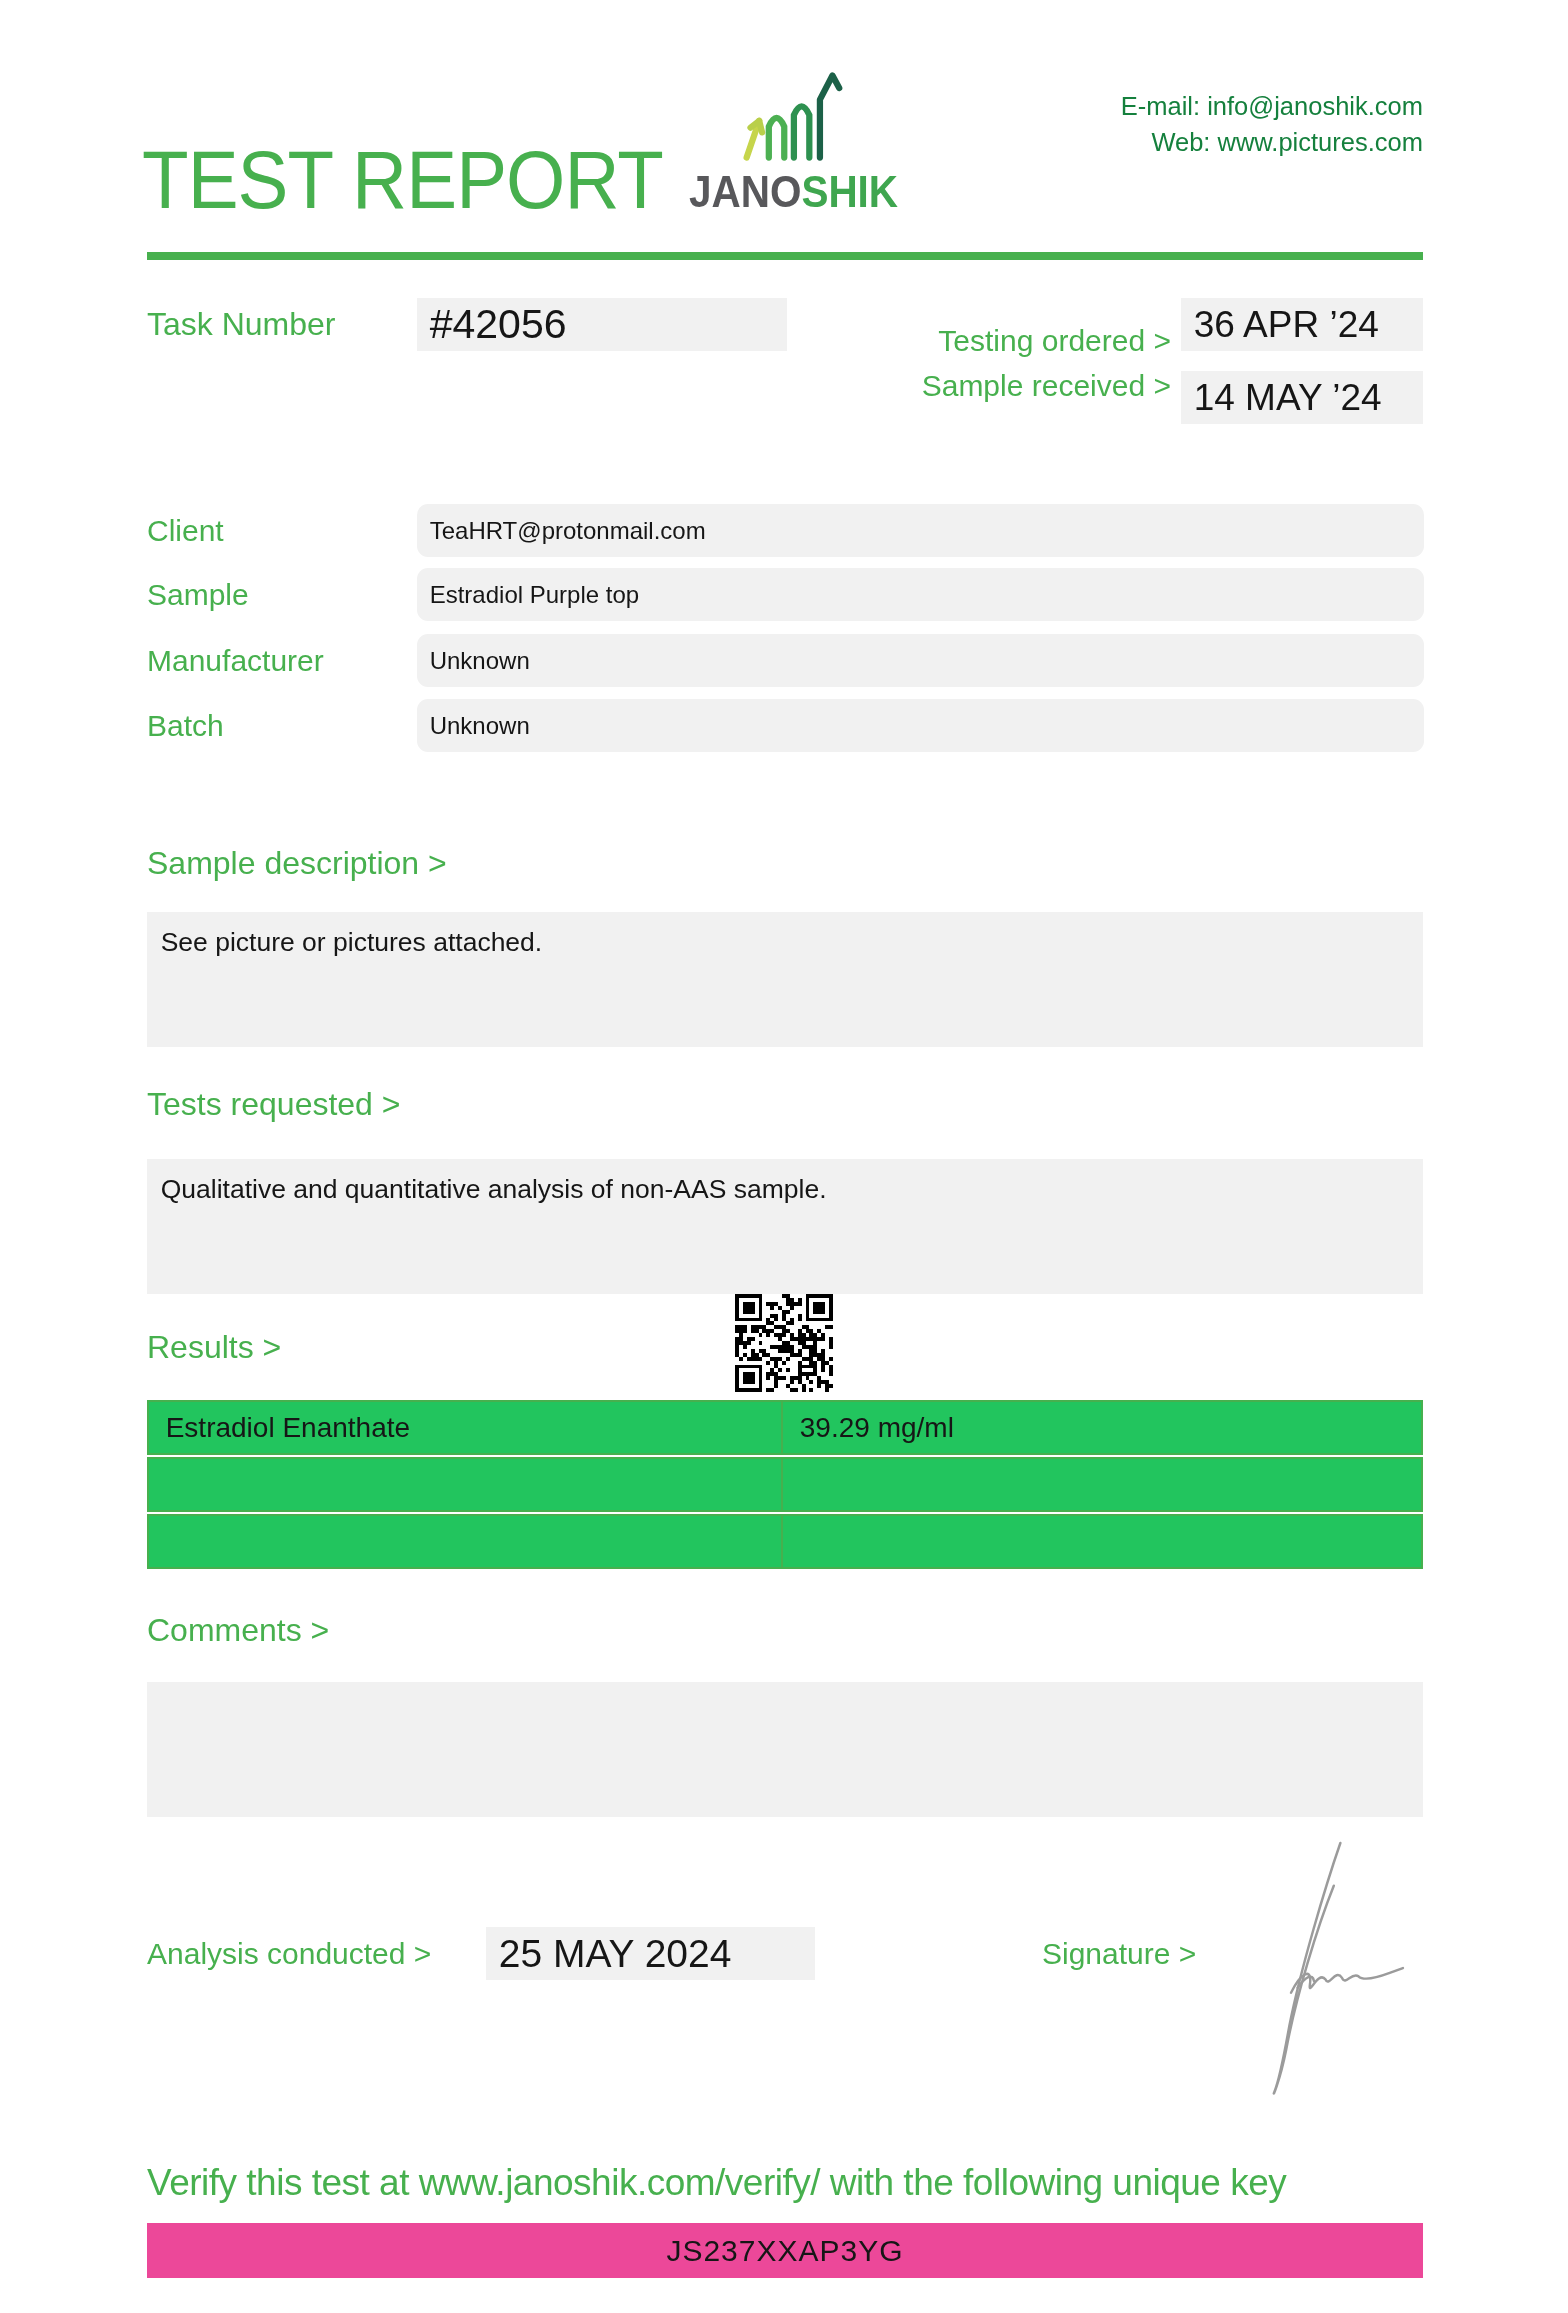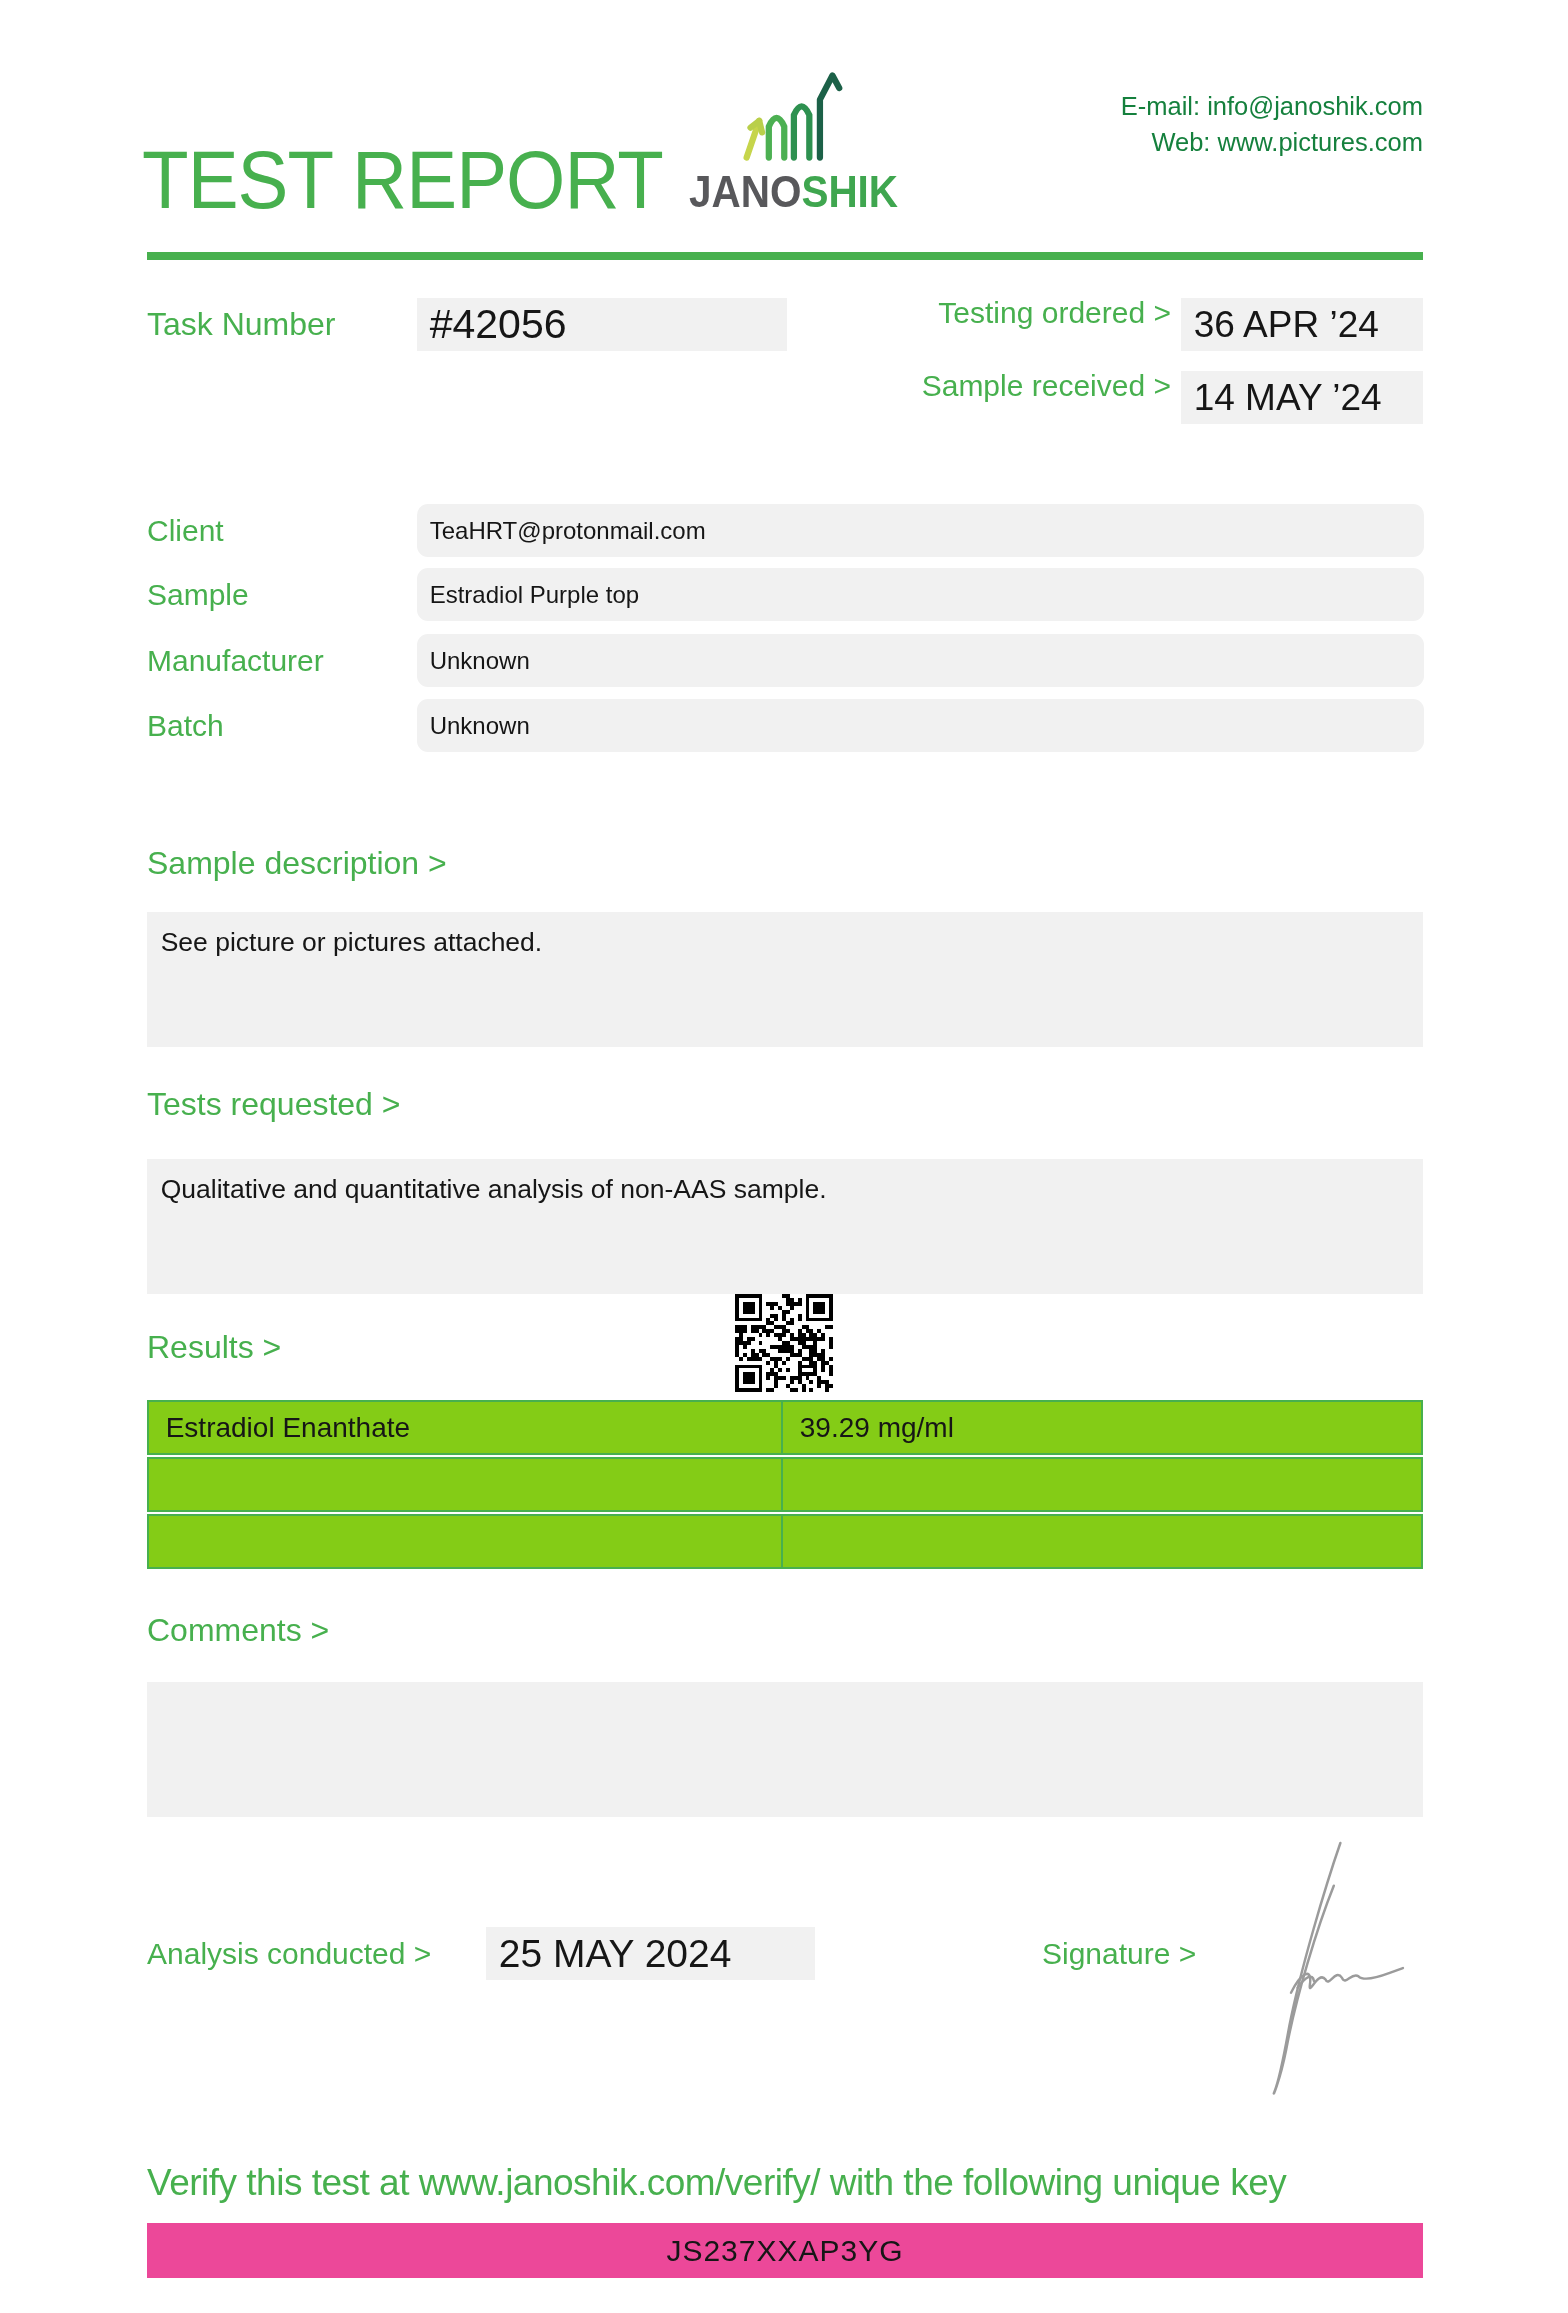--- a/index.html
+++ b/index.html
@@ -40,36 +40,36 @@
     position:absolute;left:147px;font-size:32px;color:#47b04e;white-space:nowrap;
   }
   .graybox{
     position:absolute;left:147px;width:1276px;height:135px;background:#f1f1f1;
     box-sizing:border-box;padding:14.7px 13.7px;font-size:26.5px;color:#161616;
   }
 
   
   .task-label{left:147px;top:298px;height:53px;font-size:32px;}
   .task-box{left:417px;top:298px;width:370px;height:53px;font-size:41px;}
-  .ordered-label{left:882px;top:286px;width:289px;height:53px;justify-content:flex-end;text-align:right;}
+  .ordered-label{left:882px;top:314px;width:289px;height:53px;justify-content:flex-end;text-align:right;}
   .ordered-box{left:1181px;top:298px;width:242px;height:53px;font-size:37px;}
   .received-label{left:882px;top:359px;width:289px;height:53px;justify-content:flex-end;}
   .received-box{left:1181px;top:359px;width:242px;height:53px;font-size:37px;margin-top:12px;}
 
   
   .field-label{left:147px;height:53px;}
   .field-bar{left:417px;width:1007px;height:53px;font-size:24px;border-radius:11px;}
 
   
   .results-table{position:absolute;left:147px;top:1400px;width:1276px;}
   .r-row{display:flex;}
   .r-row + .r-row{margin-top:2px;}
   .r-cell{
     border:2.9px solid #47b04e;height:55px;box-sizing:border-box;
-    display:flex;align-items:center;padding-left:16.7px;font-size:28px;background:#84cc16;
+    display:flex;align-items:center;padding-left:16.7px;font-size:28px;background:#22c55e;
     white-space:nowrap;
   }
   .r-cell.c1{width:637px;}
   .r-cell.c2{flex:1;margin-left:-2.9px;}
 
   
   .qr{position:absolute;left:735px;top:1294px;width:98px;height:98px;}
 
   
   .analysis-label{left:147px;top:1927px;height:53px;}

